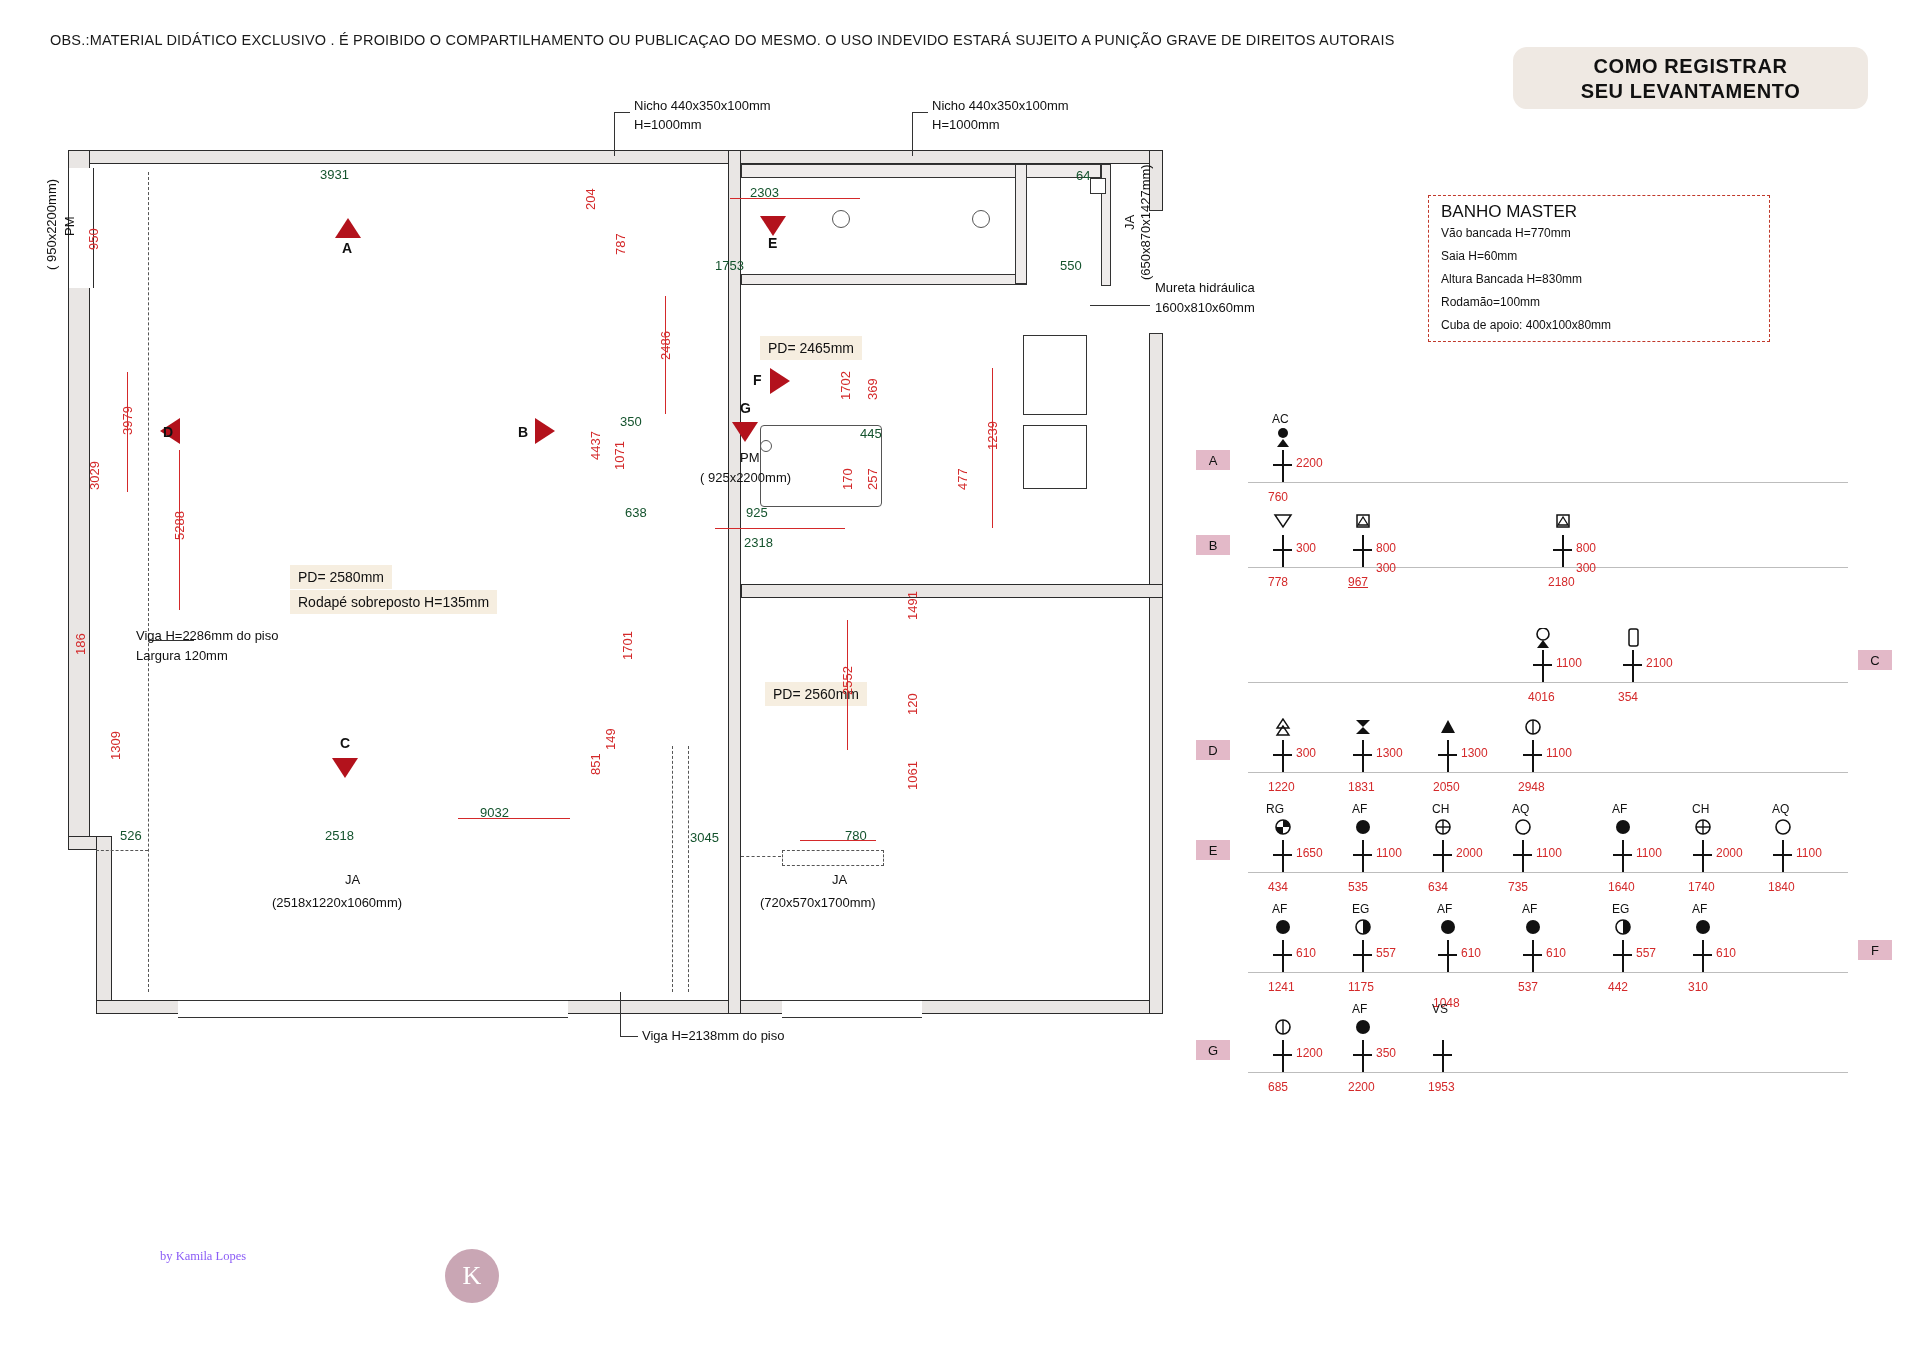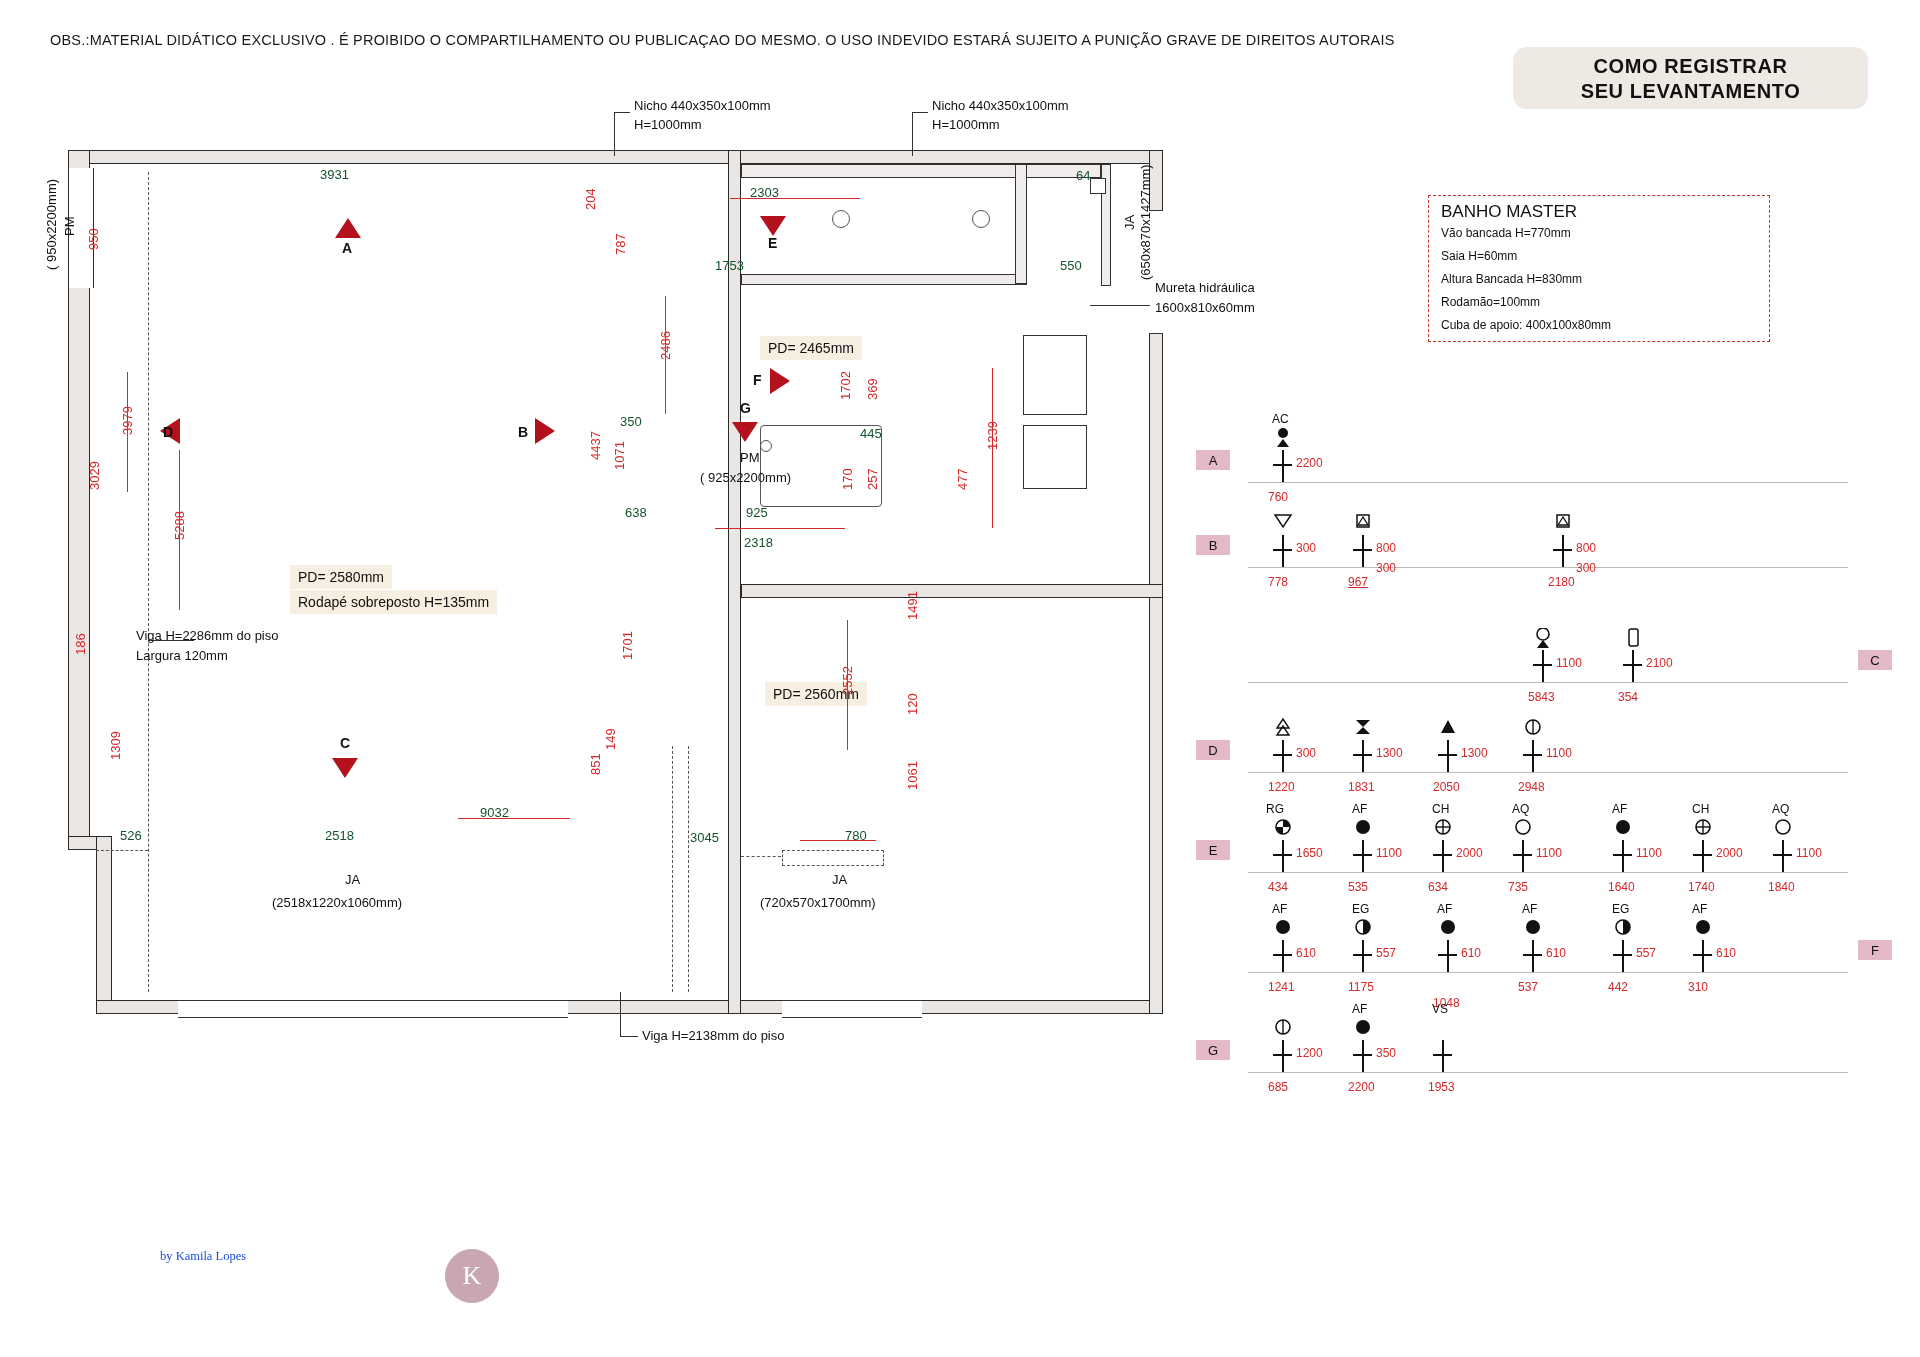--- a/index.html
+++ b/index.html
@@ -52,21 +52,21 @@
   .sym{position:absolute;}
   .symcode{position:absolute;font-size:12px;color:#111;}
   .symh{position:absolute;font-size:12px;color:#d4292a;}
   .symd{position:absolute;font-size:12px;color:#d4292a;}
   .stem{position:absolute;width:1.6px;background:#111;}
   .crossbar{position:absolute;height:1.6px;background:#111;}
 
   
   #logo{left:40px;top:1245px;}
   #logo .big{font-size:34px;letter-spacing:1px;color:#1d1d1d;font-family:"Liberation Serif",serif;}
-  #logo .sub{font-size:12.5px;color:#1d4ed8;margin-top:4px;margin-left:120px;font-family:"Liberation Serif",serif;}
+  #logo .sub{font-size:12.5px;color:#8b5cf6;margin-top:4px;margin-left:120px;font-family:"Liberation Serif",serif;}
   #logo .kcirc{position:absolute;left:405px;top:4px;width:54px;height:54px;border-radius:50%;background:#c9a6b4;display:flex;align-items:center;justify-content:center;}
   #logo .kcirc span{font-family:"Liberation Serif",serif;font-size:26px;color:#fff;}
 </style>
 </head>
 <body>
 
 <div class="abs" id="topnote">OBS.:MATERIAL DIDÁTICO EXCLUSIVO . É PROIBIDO O COMPARTILHAMENTO OU PUBLICAÇAO DO MESMO. O USO INDEVIDO ESTARÁ SUJEITO A PUNIÇÃO GRAVE DE DIREITOS AUTORAIS</div>
 
 <div class="abs" id="titlepill">
   <div class="t1">COMO REGISTRAR</div>
@@ -282,21 +282,21 @@
     <div class="abs" style="left: 0px; top: 200px; width: 660px; height: 80px;">
       <div class="axisline" style="left: 18px; top: 62px; width: 600px;"></div>
       <div class="rowtag" style="top: 30px; left: 628px;">C</div>
       <div class="stem" style="left: 312px; top: 30px; height: 32px;"></div>
       <div class="crossbar" style="left: 303px; top: 44px; width: 19px;"></div>
       <div class="sym" style="left: 300px; top: 8px;"><svg width="26" height="30" viewBox="0 0 26 30">
           <circle cx="13" cy="6" r="6" fill="none" stroke="#111" stroke-width="1.6"></circle>
           <polygon points="13,12 7,20 19,20" fill="#111"></polygon>
         </svg></div>
       <div class="symh" style="left: 326px; top: 36px;">1100</div>
-      <div class="symd" style="left: 298px; top: 70px;">5843</div>
+      <div class="symd" style="left: 298px; top: 70px;">4016</div>
       <div class="stem" style="left: 402px; top: 30px; height: 32px;"></div>
       <div class="crossbar" style="left: 393px; top: 44px; width: 19px;"></div>
       <div class="sym" style="left: 390px; top: 8px;"><svg width="26" height="30" viewBox="0 0 26 30">
           <rect x="9" y="1" width="9" height="17" rx="2" fill="none" stroke="#111" stroke-width="1.5"></rect>
         </svg></div>
       <div class="symh" style="left: 416px; top: 36px;">2100</div>
       <div class="symd" style="left: 388px; top: 70px;">354</div>
     </div>
     <div class="abs" style="left: 0px; top: 290px; width: 660px; height: 80px;">
       <div class="axisline" style="left: 18px; top: 62px; width: 600px;"></div>

